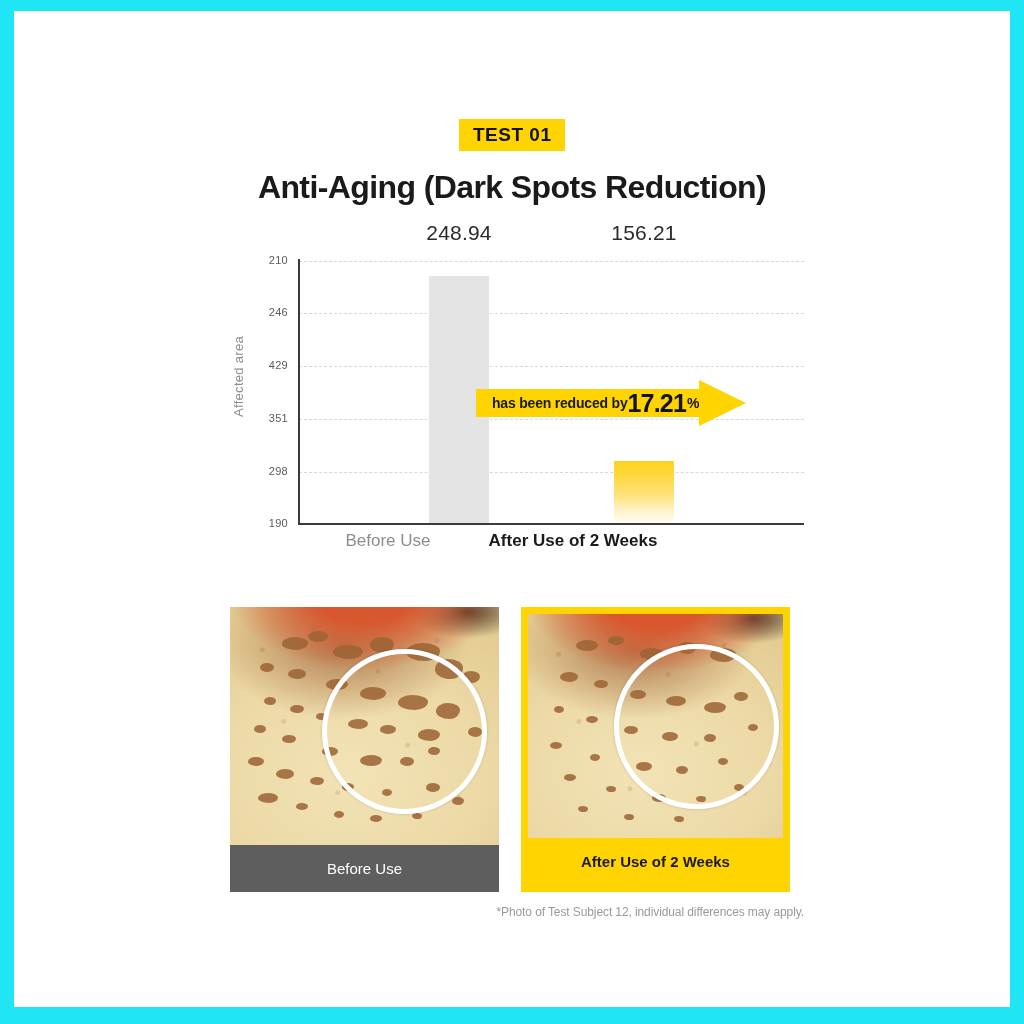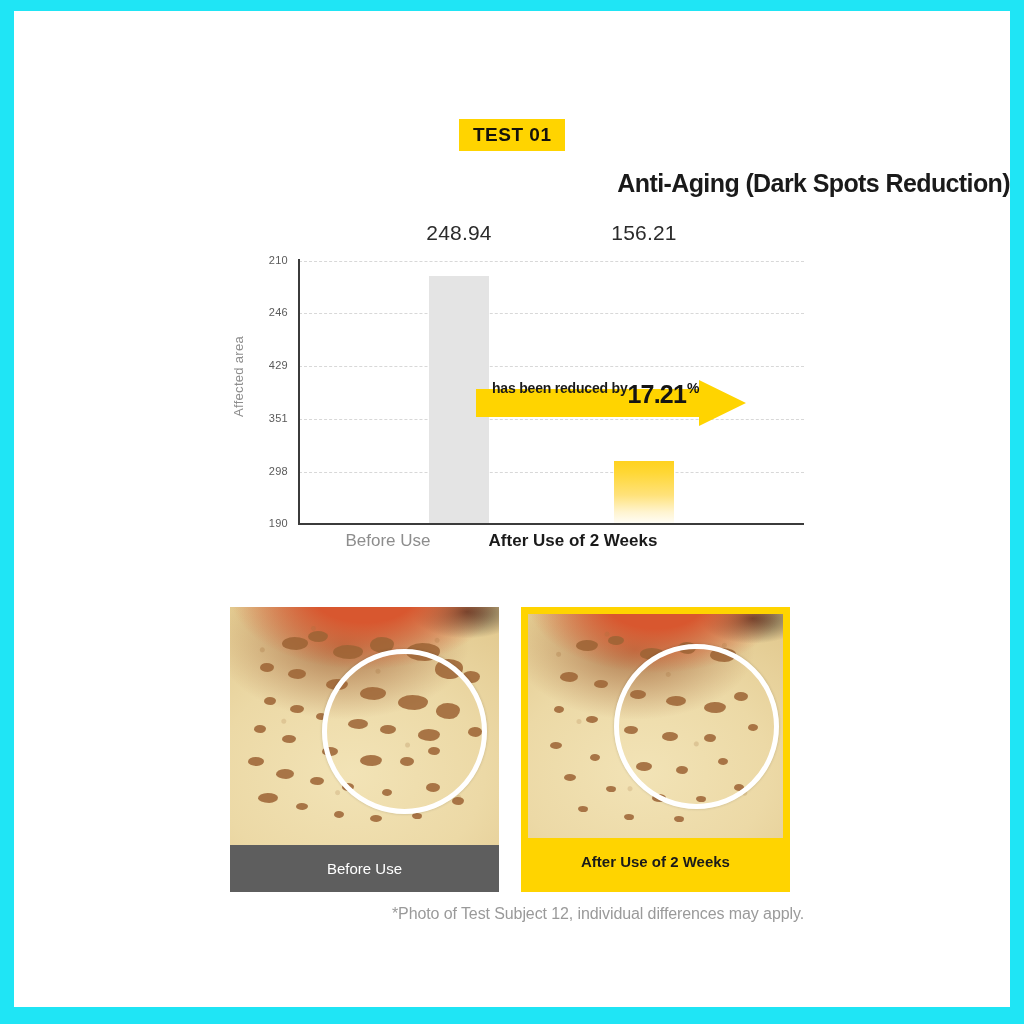--- a/index.html
+++ b/index.html
@@ -20,22 +20,22 @@
     position:absolute;left:445px;top:108px;
     background:#FFD400;
     color:#15130c;
     font-size:19px;font-weight:bold;
     letter-spacing:.5px;
     padding:6px 14px 7px 14px;
     line-height:1;
   }
   #title{
     position:absolute;left:0;top:158px;width:996px;
-    text-align:right;
-    font-size:25px;font-weight:bold;color:#1a1a1a;
+    text-align:center;
+    font-size:32px;font-weight:bold;color:#1a1a1a;
     letter-spacing:-.6px;
     white-space:nowrap;
   }
 
   
   #chart{
     position:absolute;left:214px;top:238px;
     width:596px;height:320px;
   }
   
@@ -93,21 +93,21 @@
   #xl-after{left:245px;color:#1a1a1a;font-weight:bold;}
 
   
   #arrow{
     position:absolute;left:177px;top:119px;
     width:270px;height:46px;
   }
   #arrow svg{display:block;}
   #arrow-text{
     position:absolute;left:16px;top:0;height:46px;
-    display:flex;align-items:flex-start;
+    display:flex;align-items:center;
     white-space:nowrap;
   }
   #arrow-text .lead{
     font-size:14px;font-weight:bold;color:#1a1a1a;letter-spacing:-.2px;
   }
   #arrow-text .num{
     font-size:25px;font-weight:bold;color:#141414;
     margin-left:0;letter-spacing:-.8px;
   }
   #arrow-text .pct{
@@ -166,21 +166,21 @@
     position:absolute;left:0;right:0;bottom:0;height:47px;
     display:flex;align-items:center;justify-content:center;
     font-size:15px;
   }
   #cap-before{background:#5e5e5e;color:#ffffff;}
   #cap-after{background:#FFD400;color:#1a1a1a;font-weight:bold;}
 
   #footnote{
     position:absolute;left:0;top:894px;width:790px;
     text-align:right;
-    font-size:16px;color:#9a9a9a;letter-spacing:-.1px;
+    font-size:12px;color:#9a9a9a;letter-spacing:-.1px;
   }
 </style>
 </head>
 <body>
 
 <div id="frame">
 
   <div id="badge">TEST 01</div>
   <div id="title">Anti-Aging (Dark Spots Reduction)</div>
 

